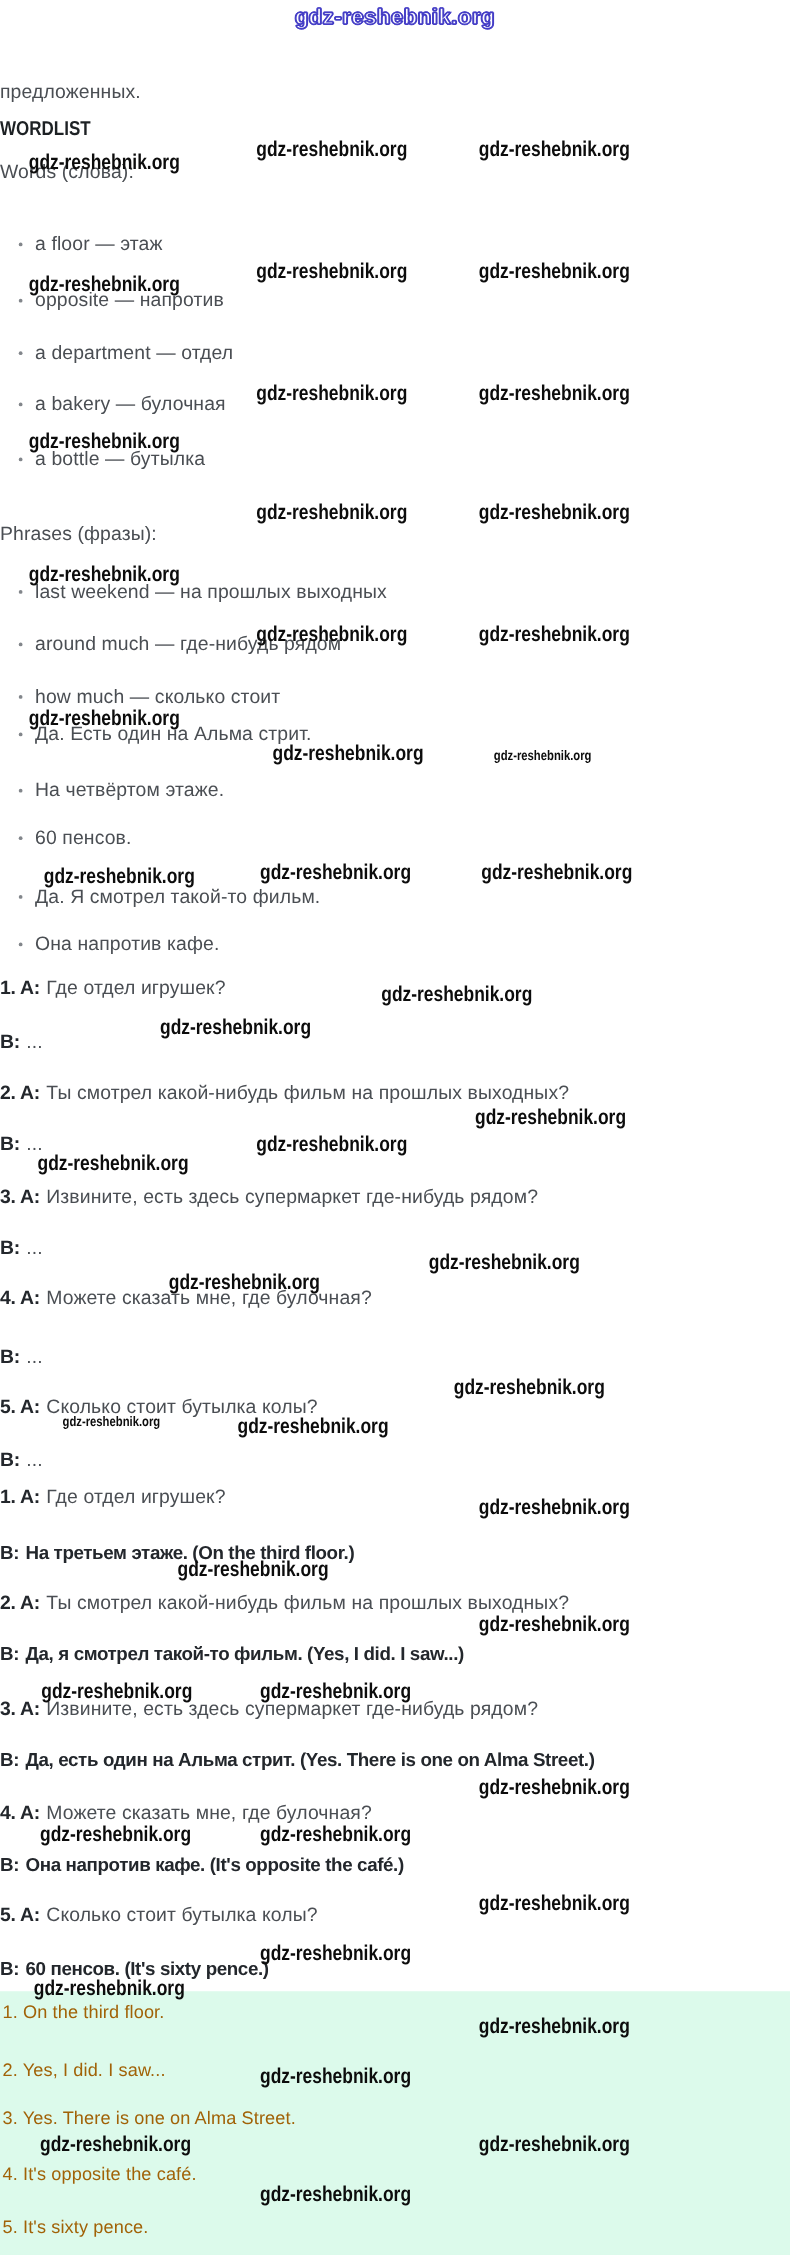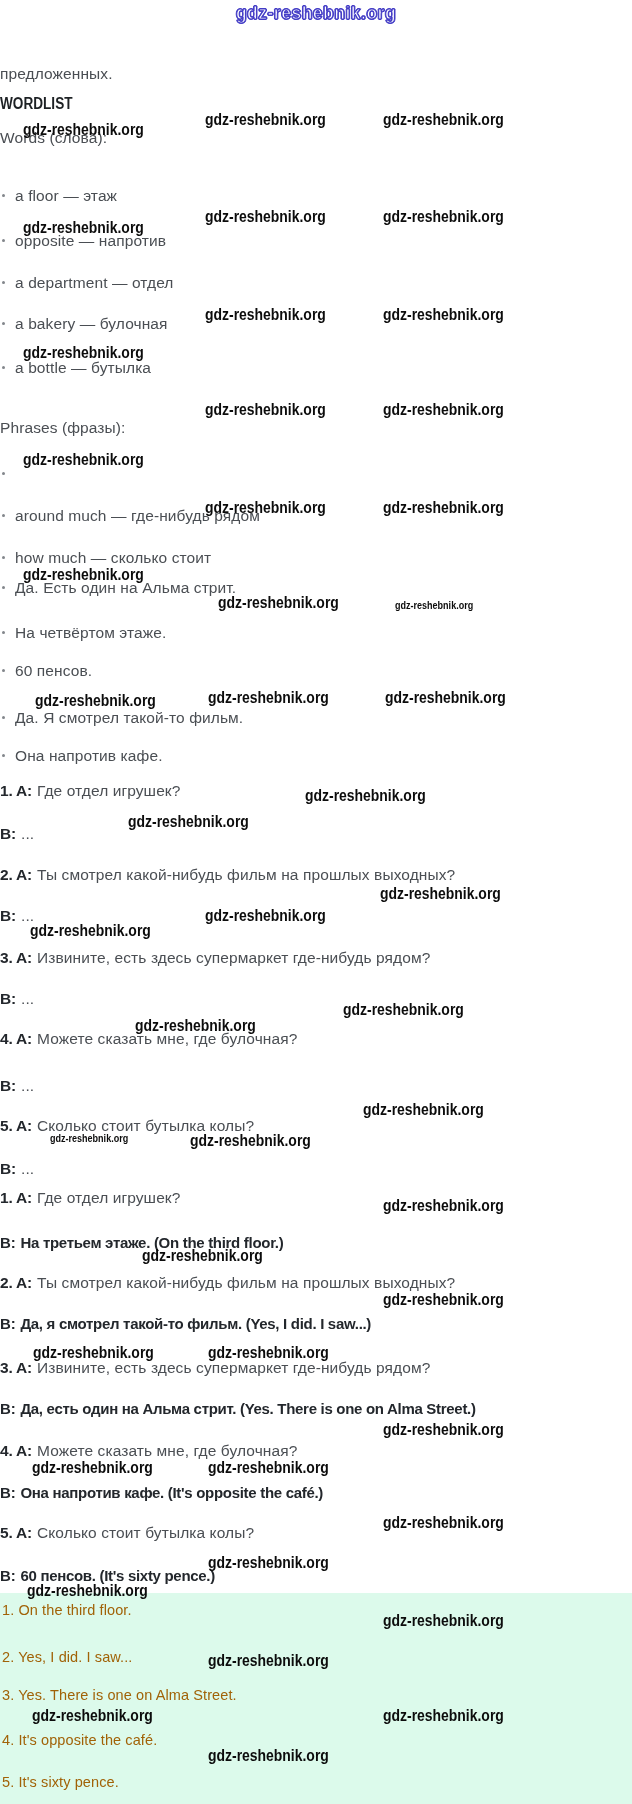--- a/index.html
+++ b/index.html
@@ -4,21 +4,21 @@
 <style>
   html,body{margin:0;padding:0;background:#fff;}
   .page{
     position:relative;width:632px;height:1804px;background:#ffffff;
     font-family:"Liberation Sans",sans-serif;overflow:hidden;
   }
   .line{
     position:absolute;left:0;font-size:15.5px;line-height:19px;
     color:#4a4e53;white-space:nowrap;z-index:1;letter-spacing:.1px;
   }
-  .li{left:15px;text-align:center;}
+  .li{left:28px;text-align:center;}
   .dot{
     position:absolute;left:-13px;top:8px;width:3px;height:3px;
     border-radius:50%;background:#82868b;
   }
   .lbl{font-weight:700;color:#23272c;margin-right:5px;letter-spacing:-.2px;}
   .bold{font-weight:700;color:#23272c;font-size:15px;letter-spacing:-.3px;}
   .heading-cond{
     font-weight:700;color:#1d2124;font-size:16px;letter-spacing:0;
     transform:scaleX(.85);transform-origin:0 50%;
   }
@@ -54,21 +54,21 @@
   <div class="line" style="top:128px">Words (слова):</div>
 
   <div class="line li" style="top:186px"><span class="dot"></span><span>a floor — этаж</span></div>
   <div class="line li" style="top:231px"><span class="dot"></span><span>opposite — напротив</span></div>
   <div class="line li" style="top:273px"><span class="dot"></span><span>a department — отдел</span></div>
   <div class="line li" style="top:314px"><span class="dot"></span><span>a bakery — булочная</span></div>
   <div class="line li" style="top:358px"><span class="dot"></span><span>a bottle — бутылка</span></div>
 
   <div class="line" style="top:418px">Phrases (фразы):</div>
 
-  <div class="line li" style="top:464px"><span class="dot"></span></div>
+  <div class="line li" style="top:464px"><span class="dot"></span><span>last weekend — на прошлых выходных</span></div>
   <div class="line li" style="top:506px"><span class="dot"></span><span>around much — где-нибудь рядом</span></div>
   <div class="line li" style="top:548px"><span class="dot"></span><span>how much — сколько стоит</span></div>
   <div class="line li" style="top:578px"><span class="dot"></span><span>Да. Есть один на Альма стрит.</span></div>
   <div class="line li" style="top:623px"><span class="dot"></span><span>На четвёртом этаже.</span></div>
   <div class="line li" style="top:661px"><span class="dot"></span><span>60 пенсов.</span></div>
   <div class="line li" style="top:708px"><span class="dot"></span><span>Да. Я смотрел такой-то фильм.</span></div>
   <div class="line li" style="top:746px"><span class="dot"></span><span>Она напротив кафе.</span></div>
 
   <div class="line" style="top:781px"><span class="lbl">1. A:</span><span>Где отдел игрушек?</span></div>
   <div class="line" style="top:824px"><span class="lbl">B:</span><span>...</span></div>

